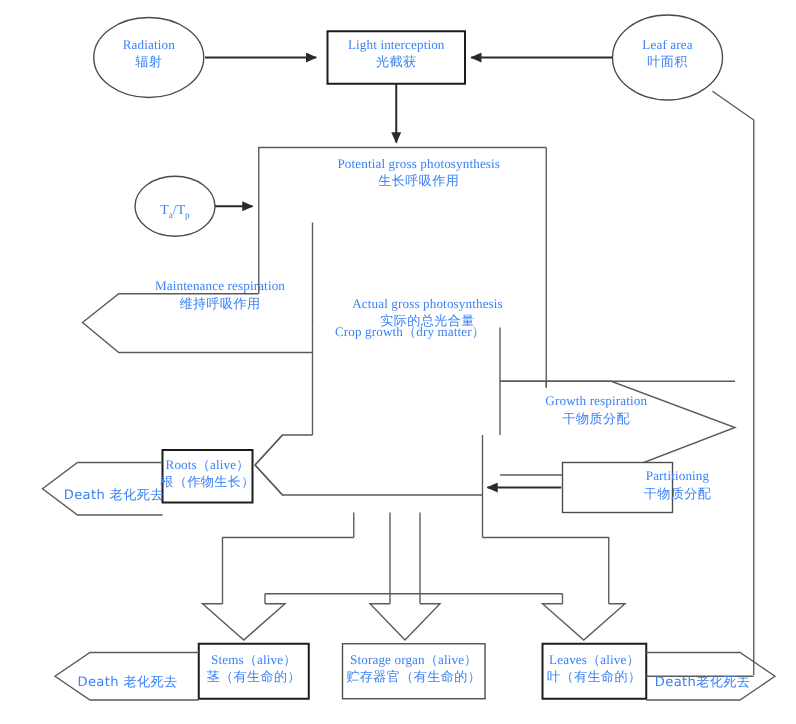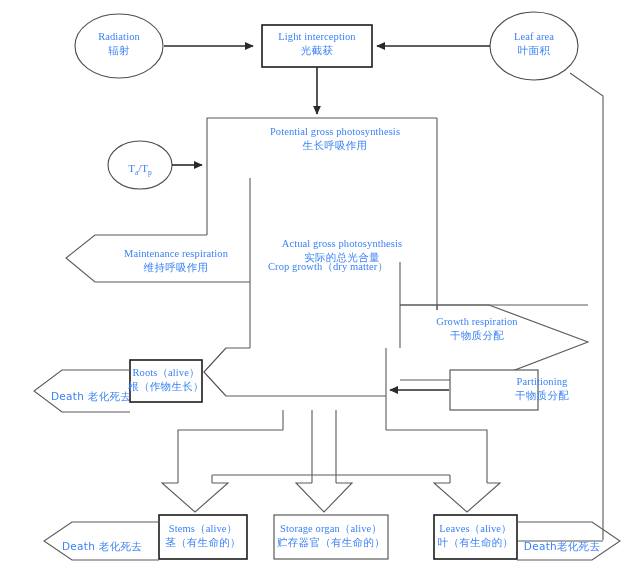--- a/index.html
+++ b/index.html
@@ -187,21 +187,21 @@
 
   <div class="lbl" style="left:252px; top:205px; width:180px;margin-top:33px;">
     <div class="en">Actual gross photosynthesis</div>
     <div class="cn">实际的总光合量</div>
   </div>
 
   <div class="lbl" style="left:253px; top:261px; width:150px;">
     <div class="en">Crop growth（dry matter）</div>
   </div>
 
-  <div class="lbl" style="left:102px; top:248px; width:148px;">
+  <div class="lbl" style="left:102px; top:224px; width:148px;">
     <div class="en">Maintenance respiration</div>
     <div class="cn">维持呼吸作用</div>
   </div>
 
   <div class="lbl" style="left:412px; top:316px; width:130px;">
     <div class="en">Growth respiration</div>
     <div class="cn">干物质分配</div>
   </div>
 
   <div class="lbl" style="left:450px; top:376px; width:88px;margin-left:48px;">

